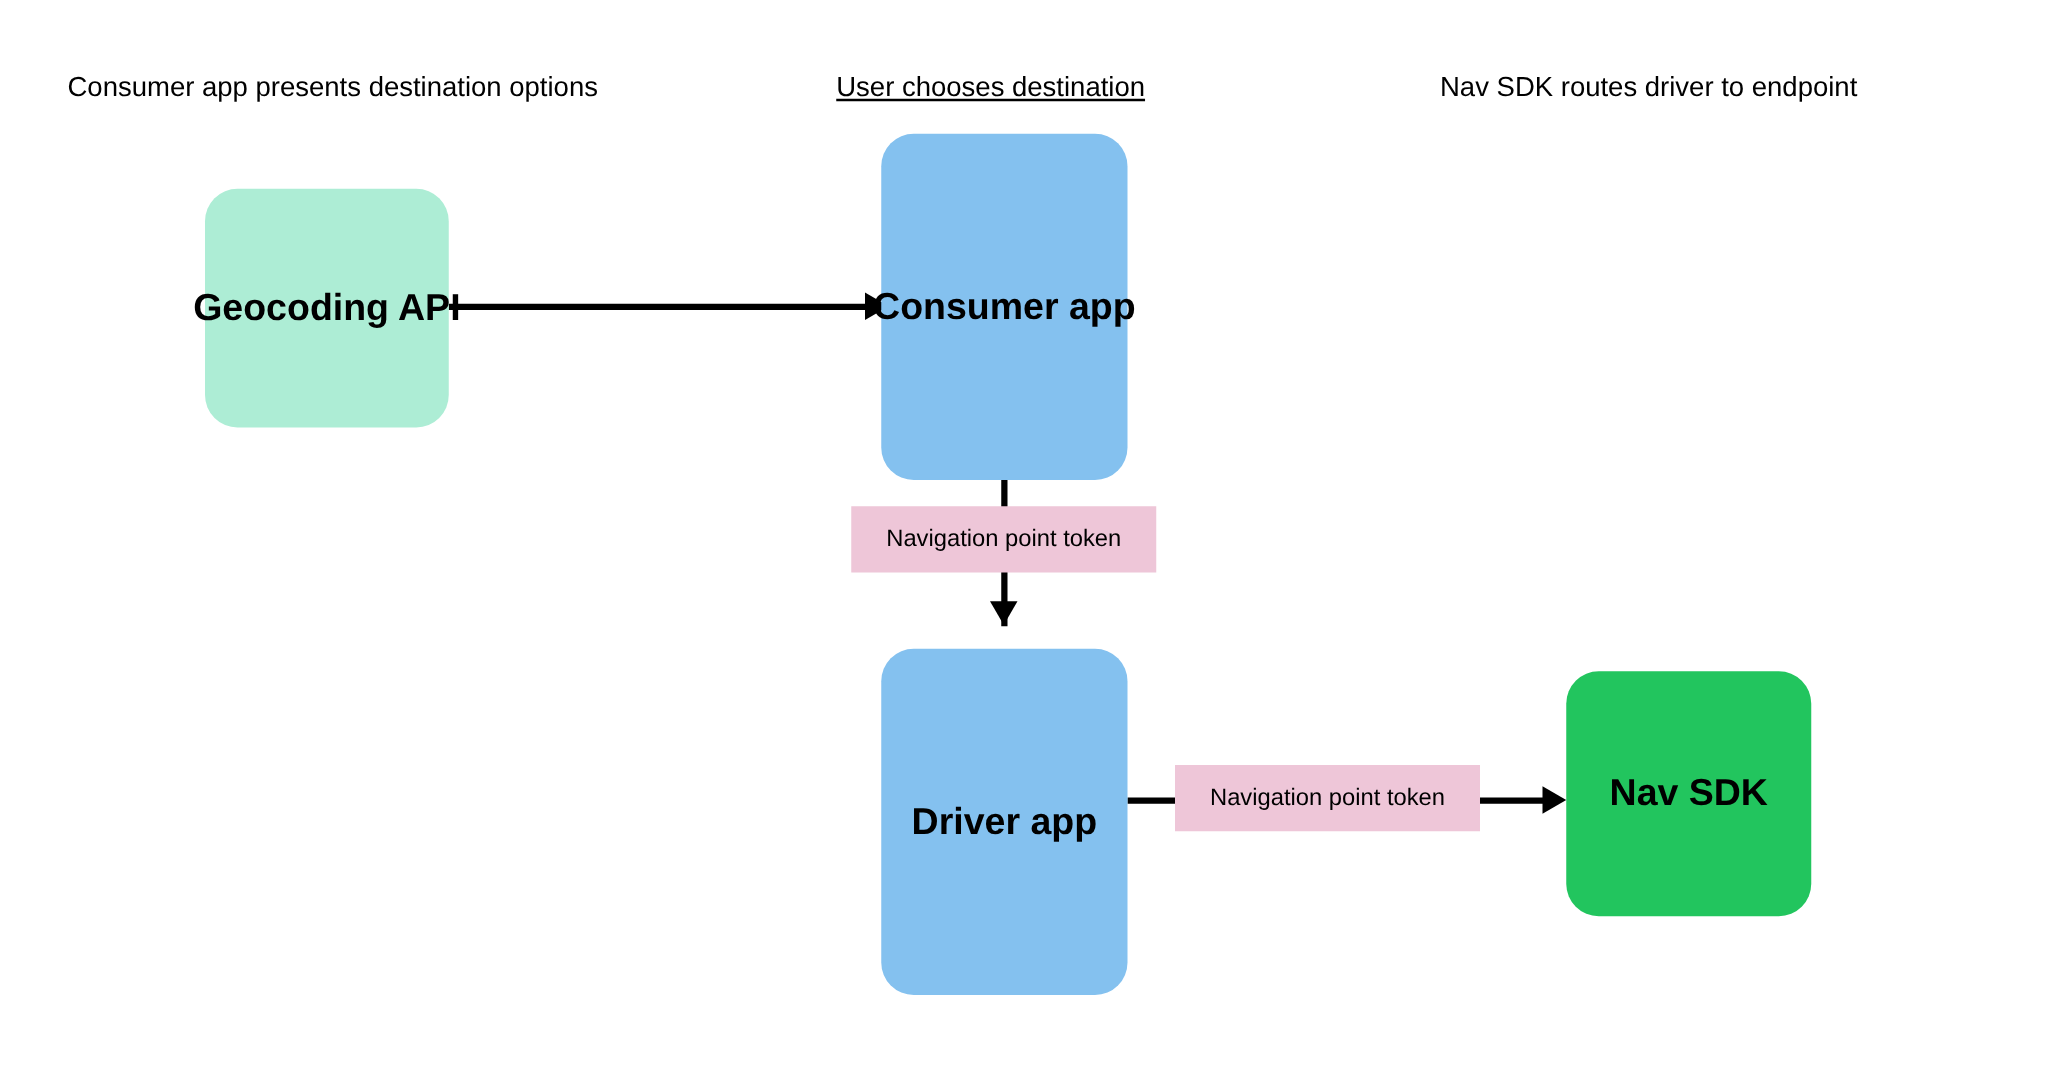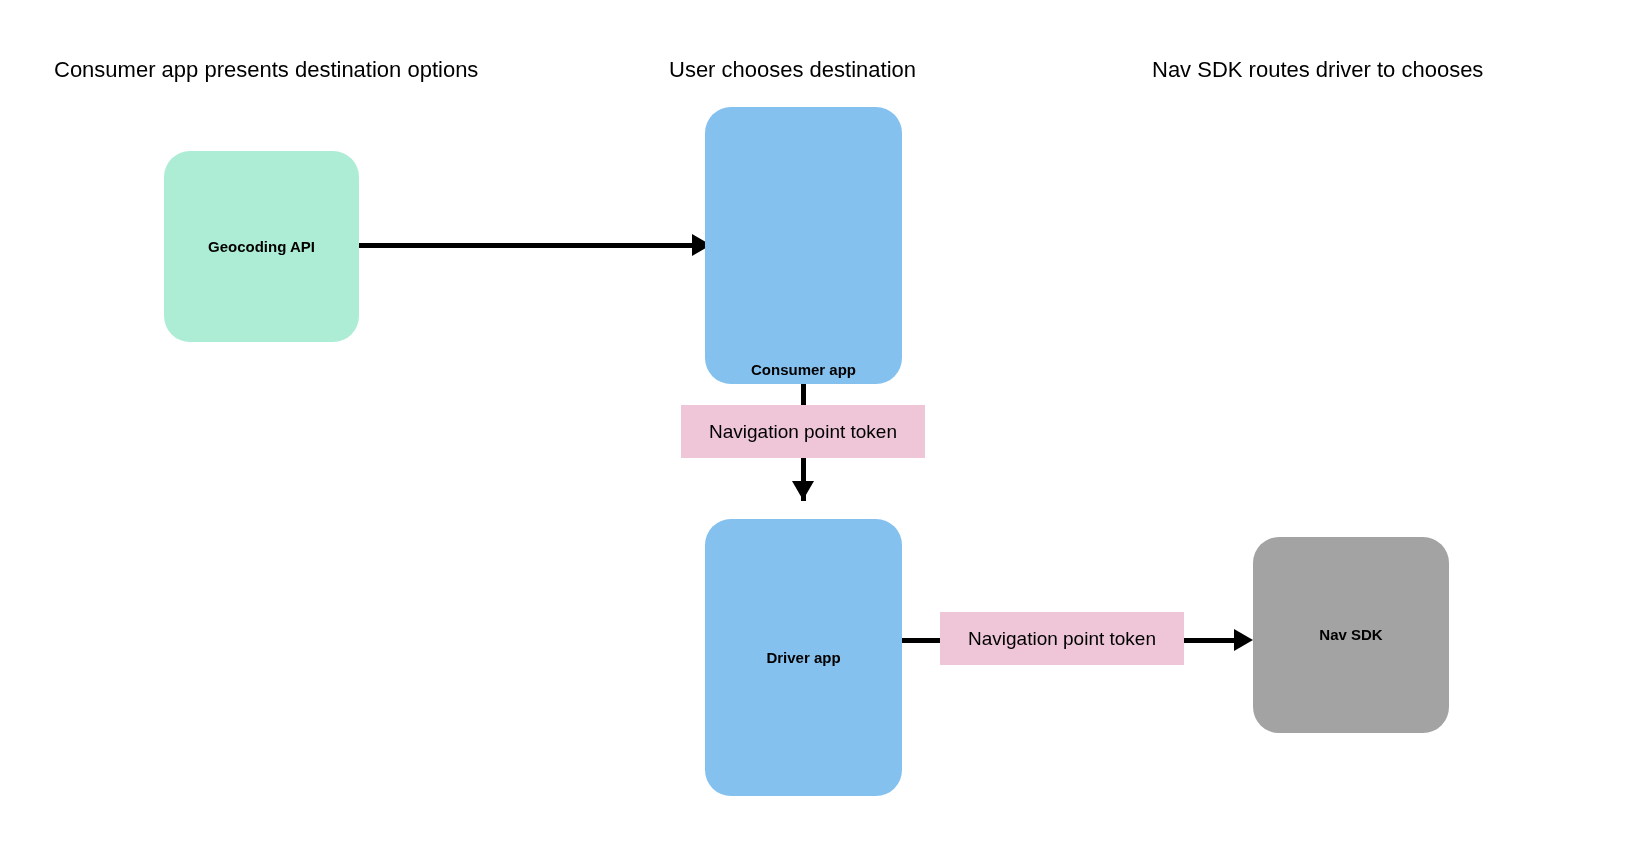--- a/index.html
+++ b/index.html
@@ -23,61 +23,60 @@
   
   .col-header {
     position: absolute;
     font-size: 22px;
     line-height: 26px;
     color: #000000;
     font-weight: 400;
     white-space: nowrap;
   }
   #hdr-1 { left: 54px;   top: 57px; }
-  #hdr-2 { left: 669px;  top: 57px; }
+  #hdr-2 { left: 669px;  top: 57px; text-decoration: underline; }
   #hdr-3 { left: 1152px; top: 57px; }
 
   
   .node {
     position: absolute;
     border-radius: 26px;
     display: flex;
     align-items: center;
     justify-content: center;
     box-sizing: border-box;
   }
   .node-label {
-    font-size: 15px;
+    font-size: 30px;
     font-weight: bold;
     color: #000000;
     text-align: center;
     line-height: 28px;
     white-space: nowrap;
   }
 
   #node-geocoding {
     left: 164px;  top: 151px;
     width: 195px; height: 191px;
     background: #ADEDD5;
   }
   #node-consumer {
     left: 705px;  top: 107px;
     width: 197px; height: 277px;
     background: #84C1EF;
-    align-items: flex-end;
   }
   #node-driver {
     left: 705px;  top: 519px;
     width: 197px; height: 277px;
     background: #84C1EF;
   }
   #node-navsdk {
     left: 1253px; top: 537px;
     width: 196px; height: 196px;
-    background: #a3a3a3;
+    background: #22c55e;
   }
 
   
   .conn-h {
     position: absolute;
     height: 5px;
     background: #000000;
   }
   .conn-v {
     position: absolute;
@@ -127,21 +126,21 @@
   #label-navtoken1 { left: 681px; top: 405px; width: 244px; height: 53px; }
   #label-navtoken2 { left: 940px; top: 612px; width: 244px; height: 53px; }
 </style>
 </head>
 <body>
 
 <div id="canvas">
 
   <div class="col-header" id="hdr-1">Consumer app presents destination options</div>
   <div class="col-header" id="hdr-2">User chooses destination</div>
-  <div class="col-header" id="hdr-3">Nav SDK routes driver to chooses</div>
+  <div class="col-header" id="hdr-3">Nav SDK routes driver to endpoint</div>
 
   <div class="conn-h" id="edge1-line"></div>
   <div class="arrowhead-right" id="edge1-arrow"></div>
 
   <div class="conn-v" id="edge2-line"></div>
   <div class="arrowhead-down" id="edge2-arrow"></div>
 
   <div class="conn-h" id="edge3-line"></div>
   <div class="arrowhead-right" id="edge3-arrow"></div>
 

